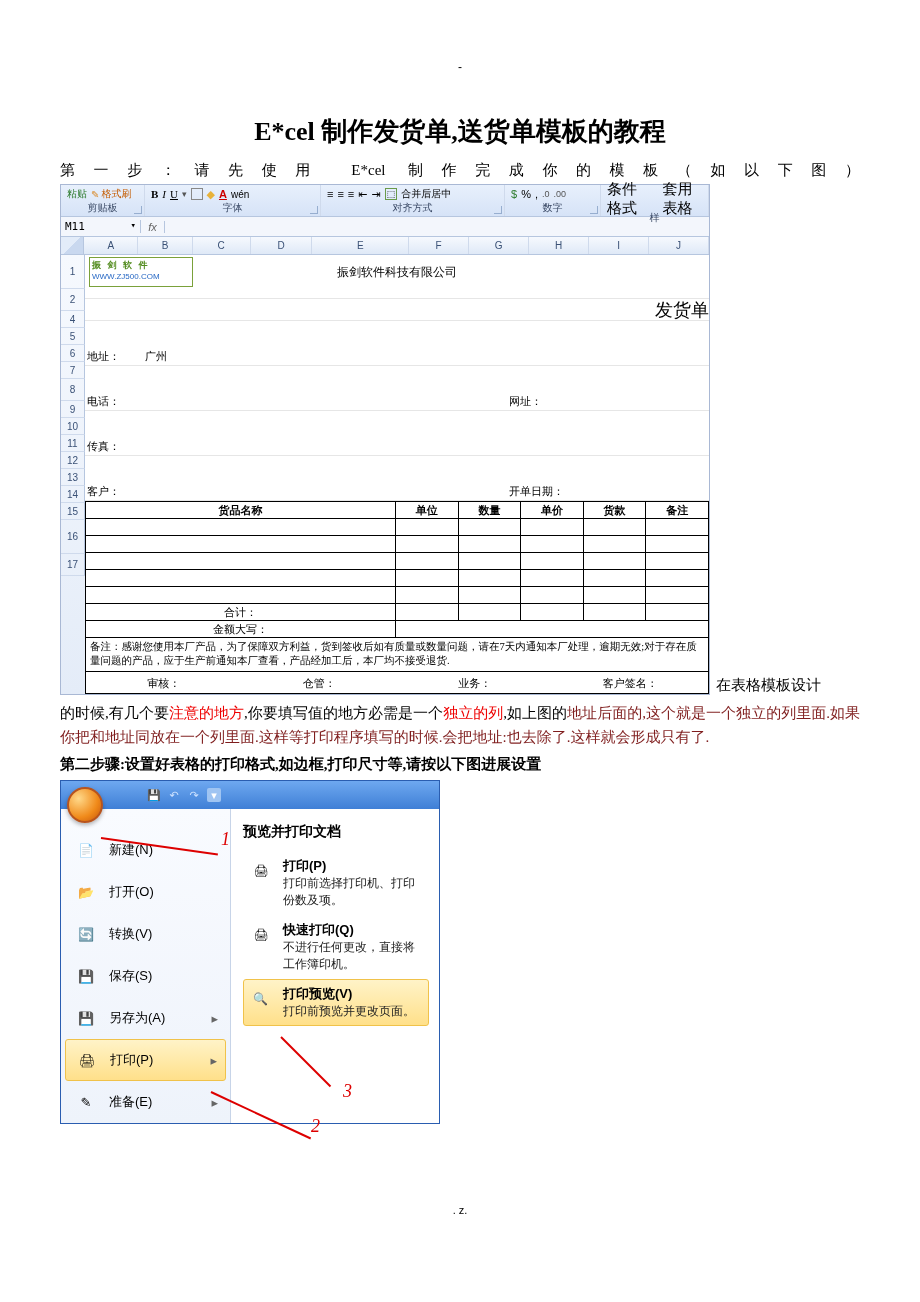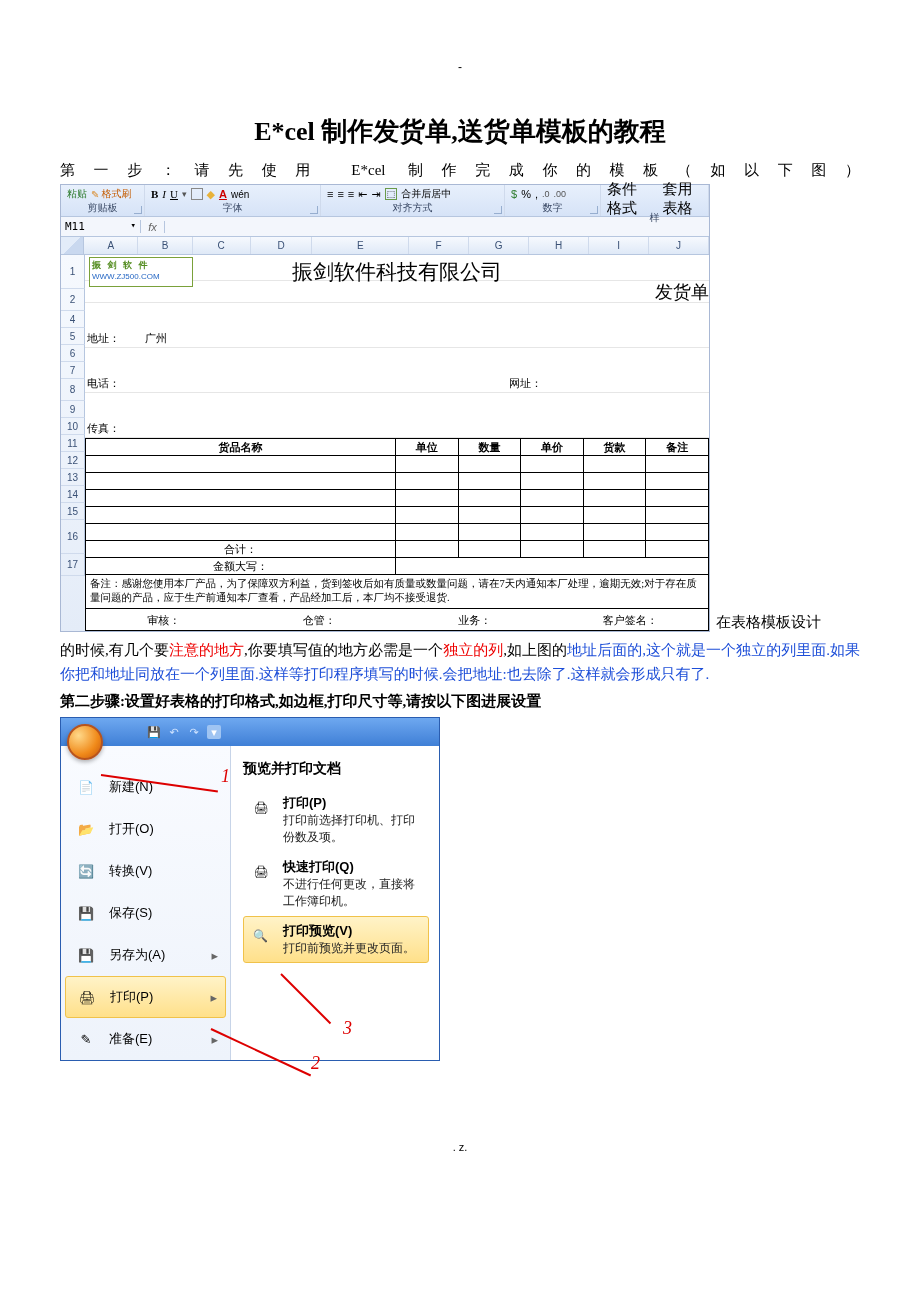--- a/index.html
+++ b/index.html
@@ -29,36 +29,36 @@
   .ch { border-right: 1px solid #cfdaec; text-align: center; color: #3a5176; font-size: 10px; line-height: 18px; }
   .gridwrap { display: flex; }
   .rownums { width: 24px; background: linear-gradient(#f6f9fe,#e4ecf8); }
   .rn { height: 17px; border-bottom: 1px solid #cfdaec; border-right: 1px solid #b6c6df; text-align: center; font-size: 10px; color: #3a5176; line-height: 17px; }
   .rn.big { height: 34px; line-height: 34px; }
   .rn.mid { height: 22px; line-height: 22px; }
   .cells { flex: 1; position: relative; background: #fff; }
   .logo-box { position: absolute; left: 4px; top: 2px; width: 104px; height: 30px; border: 1px solid #7aa13a; background: #fff; font-size: 9px; padding: 1px 2px; }
   .logo-box .t1 { color: #538c1f; font-weight: bold; letter-spacing: 2px; }
   .logo-box .t2 { color: #2768c4; font-size: 8px; }
-  .comp-title { text-align: center; font-size: 21px; font-family: SimSun; height: 26px; line-height: 34px; border-bottom: 1px solid #e6e6e6; }
+  .comp-title { text-align: center; font-size: 12px; font-family: SimSun; height: 44px; line-height: 34px; border-bottom: 1px solid #e6e6e6; }
   .doc-title { text-align: right; font-size: 18px; font-family: SimSun; height: 22px; line-height: 22px; border-bottom: 1px solid #e6e6e6; }
   .info-row { display: flex; height: 17px; border-bottom: 1px solid #e6e6e6; font-size: 11px; font-family: SimSun; margin-top: 28px; }
   .info-l { width: 60px; padding-left: 2px; }
   .info-v { flex: 1; }
   .info-r { width: 200px; }
   table.inv { width: 100%; border-collapse: collapse; font-family: SimSun; font-size: 11px; }
   table.inv th, table.inv td { border: 1px solid #000; height: 17px; text-align: center; }
   table.inv .name-col { width: 310px; }
   .note-block { height: 34px; border: 1px solid #000; border-top: none; padding: 2px 4px; font-size: 10.5px; font-family: SimSun; line-height: 14px; }
   .sig-row { display: flex; height: 22px; border: 1px solid #000; border-top: none; font-size: 11px; font-family: SimSun; }
   .sig-row > div { flex: 1; text-align: center; line-height: 22px; }
 
   .para1 { font-family: SimSun, serif; font-size: 15px; line-height: 24px; margin-top: 6px; text-align: justify; }
   .red { color: #e00; }
-  .green { color: #1d4ed8; }
+  .green { color: #7f1d1d; }
   .step2 { font-family: SimSun, serif; font-size: 15px; font-weight: bold; margin: 6px 0; }
 
   .office-shot { width: 380px; border: 1px solid #2a5db0; font-size: 12px; }
   .off-top { height: 28px; background: linear-gradient(#6ea8f0,#3f7fd6); display: flex; align-items: center; gap: 6px; padding-left: 4px; }
   .orb { width: 36px; height: 36px; border-radius: 50%; background: radial-gradient(circle at 30% 30%, #ffd98a, #f08a1a 60%, #c4530a); border: 2px solid #b7541e; position: relative; top: 10px; left: 2px; z-index: 2; box-shadow: 0 2px 4px rgba(0,0,0,.3); }
   .qat { display: flex; gap: 6px; margin-left: 40px; align-items: center; }
   .qat-icon { width: 14px; height: 14px; display: flex; align-items: center; justify-content: center; font-size: 11px; }
   .off-body { display: flex; background: #fff; }
   .off-left { width: 170px; background: linear-gradient(#f9fbff,#eef3fb); border-right: 1px solid #c7d4e8; padding-top: 20px; position: relative; }
   .off-item { display: flex; align-items: center; gap: 10px; padding: 8px 12px; font-size: 13px; }
@@ -205,20 +205,25 @@
             </div>
           <div class="info-row">
               <div class="info-l">电话：</div>
               <div class="info-v"></div>
               <div class="info-r">网址：</div>
             </div>
           <div class="info-row">
               <div class="info-l">传真：</div>
               <div class="info-v"></div>
             </div>
+          <div class="info-row">
+              <div class="info-l">客户：</div>
+              <div class="info-v"></div>
+              <div class="info-r">开单日期：</div>
+            </div>
           <table class="inv">
             <tbody>
                 <tr>
               <th class="name-col">货品名称</th>
               <th>单位</th>
               <th>数量</th>
               <th>单价</th>
               <th>货款</th>
               <th>备注</th>
             </tr>

